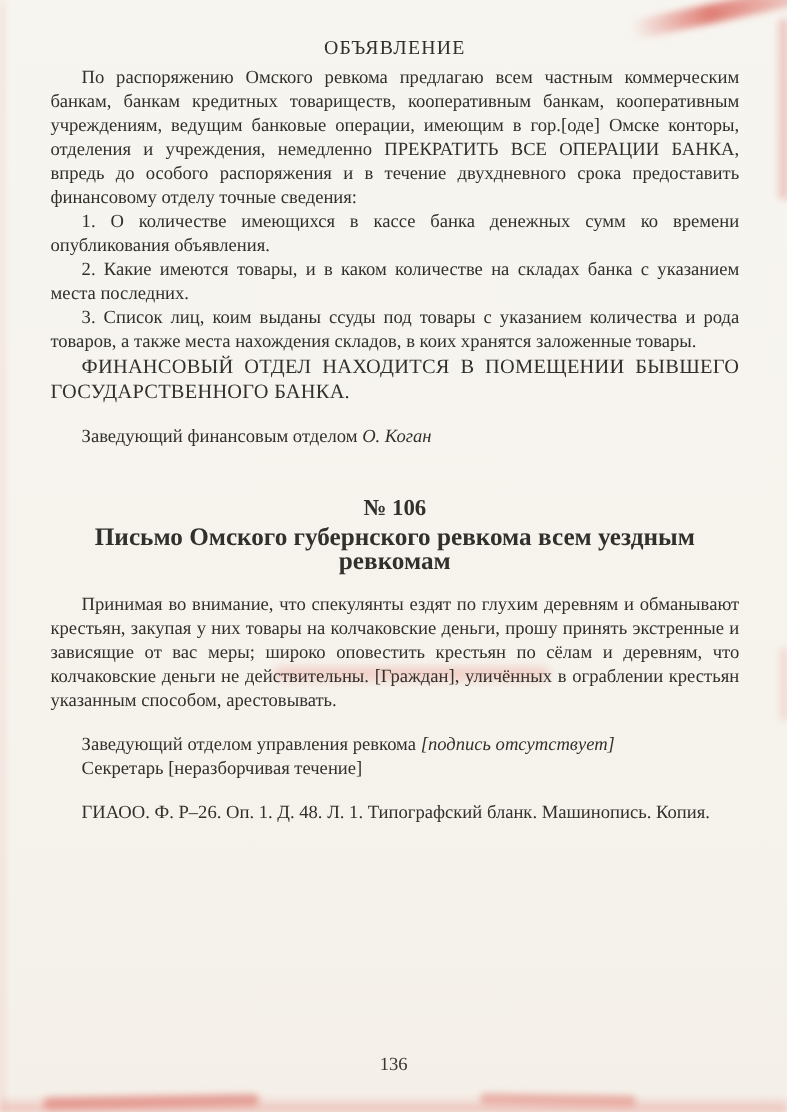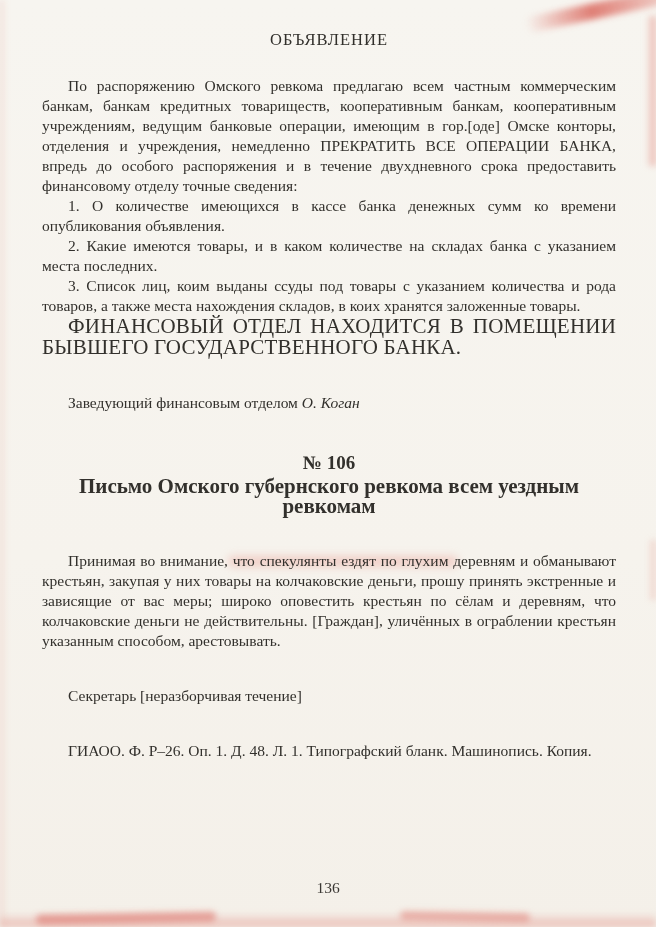--- a/index.html
+++ b/index.html
@@ -50,36 +50,36 @@
     bottom:6px;left:400px;width:130px;height:9px;
     background:rgba(224,122,112,.5);border-radius:6px;transform:rotate(1deg);
   }
   
   .content{
     position:relative;
     padding:30px 40px 0 42px;
     font-size:15.5px;line-height:20px;
   }
   .doc1-title{
-    margin:0 0 26px 0;
+    margin:0 0 5px 0;
     font-size:16.5px;font-weight:400;letter-spacing:1px;
     text-align:center;
   }
   .para{
     margin:0;
     text-indent:26px;
     text-align:justify;
     hyphens:auto;
   }
   .emphasis{
-    font-size:21px;
+    font-size:17px;
     letter-spacing:.2px;
     line-height:21px;
   }
-  .gap-top{margin-top:35px;}
+  .gap-top{margin-top:17px;}
   .italic{font-style:italic;}
   .doc2{margin-top:40px;}
   .doc-number{
     text-align:center;font-weight:bold;font-size:19px;
   }
   .doc-title{
     text-align:center;font-weight:bold;font-size:21px;
     margin-top:3px;
   }
   .dateline{
@@ -127,20 +127,21 @@
     </section>
 
     <section class="doc2">
       <div class="doc-number">№ 106</div>
       <div class="doc-title">Письмо Омского губернского ревкома всем уездным ревкомам</div>
 
 
       <p class="para gap-top">Принимая во внимание, что спекулянты ездят по глухим деревням и обманывают крестьян, закупая у них товары на колчаковские деньги, прошу принять экстренные и зависящие от вас меры; широко оповестить крестьян по сёлам и деревням, что колчаковские деньги не действительны. [Граждан], уличённых в ограблении крестьян указанным способом, арестовывать.</p>
 
       <div class="sig-block gap-top">
+        <p class="para"><span>Заведующий отделом управления ревкома</span> <span class="italic">[подпись отсутствует]</span></p>
         <p class="para"><span>Секретарь</span> <span>[неразборчивая течение]</span></p>
       </div>
 
       <p class="para gap-top">ГИАОО. Ф. Р–26. Оп. 1. Д. 48. Л. 1. Типографский бланк. Машинопись. Копия.</p>
     </section>
 
   </div>
 
   <div class="page-number">136</div>
 

